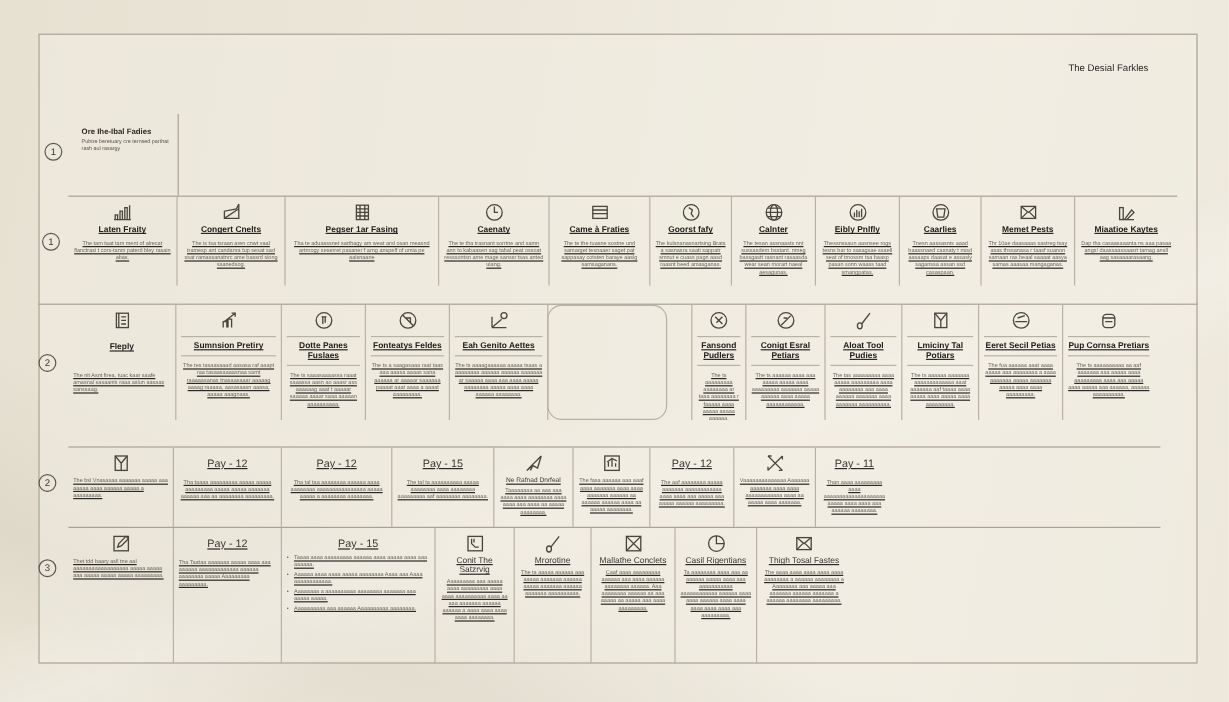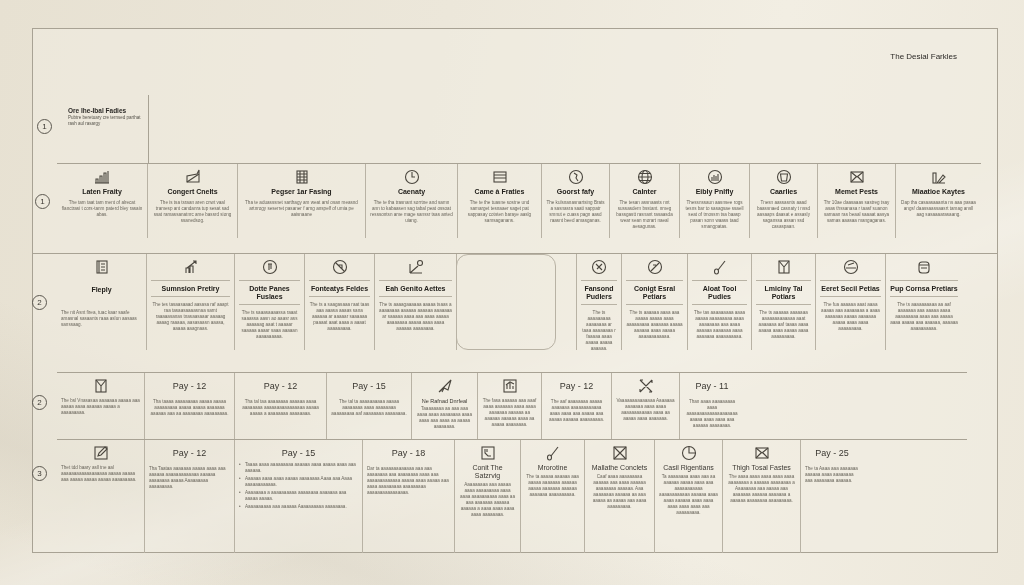--- a/index.html
+++ b/index.html
@@ -30,21 +30,21 @@
     .row-num {
       position: absolute; width: 15px; height: 15px; border: 1px solid #5c5850; border-radius: 50%;
       font-size: 8px; line-height: 13px; text-align: center; color: #3a3731; background: transparent;
     }
     .intro { position: absolute; left: 38px; top: 76px; width: 80px; }
     .intro .h { font-size: 6.5px; font-weight: bold; }
     .intro .p { font-size: 4.5px; color: #55524a; line-height: 6px; margin-top: 1px; }
     .vline { position: absolute; width: 1px; background: #a8a294; }
     .hline { position: absolute; height: 1px; background: #a8a294; }
 
-    .row { position: absolute; display: flex; }
+    .row { position: absolute; display: flex; text-decoration: underline; }
     .cell {
       position: relative; border-right: 1px solid #b8b2a4; text-align: center;
       padding: 4px 4px 0 4px; overflow: hidden;
     }
     .cell:last-child { border-right: none; }
     .icon { display: block; margin: 0 auto; width: 18px; height: 18px; }
     .icon svg { width: 18px; height: 18px; stroke: #4a463e; fill: none; stroke-width: 1.1; }
     .c-title { font-size: 7px; font-weight: bold; color: #22201c; margin-top: 2px; line-height: 8px; }
     .c-desc { font-size: 4.6px; color: #6a665c; line-height: 6px; margin-top: 4px; }
     .pay { font-size: 9px; color: #3a3731; margin-top: 4px; }
@@ -353,24 +353,20 @@
   </div>
   <div class="cell" style="width:128px;">
     <div class="pay">Pay - 15</div>
     <ul class="bul">
       <li>Taaaa aaaa aaaaaaaaa aaaaaa aaaa aaaaa aaaa aaa aaaaaa.</li>
       <li>Aaaaaa aaaa aaaa aaaaa aaaaaaaa Aaaa aaa Aaaa aaaaaaaaaaaa.</li>
       <li>Aaaaaaaa a aaaaaaaaaa aaaaaaaa aaaaaaa aaa aaaaa aaaaa.</li>
       <li>Aaaaaaaaaa aaa aaaaaa Aaaaaaaaaa aaaaaaaa.</li>
     </ul>
   </div>
-  <div class="cell" style="width:92px;">
-    <div class="pay">Pay - 18</div>
-    <div class="c-desc" style="margin-top:8px; text-align:left;">Dar ta aaaaaaaaaaaaa aaa aaa aaaaaaaa aaa aaaaaaaa aaaa aaa aaaaaaaaaaaaa aaaaa aaaa aaaaa aaa aaaa aaaaaaaaa aaaaaaaaa aaaaaaaaaaaaaaaa.</div>
-  </div>
   <div class="cell" style="width:66px;">
     <span class="icon"><svg viewBox="0 0 18 18">
           <rect x="3" y="3" width="12" height="12"></rect>
           <path d="M6 5v4l3 3h3M8 5v3"></path>
         </svg></span>
     <div class="c-title">Conit The Satzrvig</div>
     <div class="c-desc" style="margin-top:2px;">Aaaaaaaaa aaa aaaaa aaaa aaaaaaaaa aaaa aaaa aaaaaaaaaa aaaa aa aaa aaaaaaa aaaaaa aaaaaa a aaaa aaaa aaaa aaaa aaaaaaaa.</div>
   </div>
   <div class="cell" style="width:64px;">
     <span class="icon"><svg viewBox="0 0 18 18">
@@ -397,17 +393,13 @@
     <div class="c-desc" style="margin-top:2px;">Ta aaaaaaaa aaaa aaa aa aaaaaa aaaaa aaaa aaa aaaaaaaaaaa aaaaaaaaaaaa aaaaaa aaaa aaaa aaaaaa aaaa aaaa aaaa aaaa aaaa aaa aaaaaaaaa.</div>
   </div>
   <div class="cell" style="width:78px;">
     <span class="icon"><svg viewBox="0 0 18 18">
           <rect x="3" y="4" width="12" height="10"></rect>
           <path d="M3 4l6 5 6-5M3 14l5-5M15 14l-5-5"></path>
         </svg></span>
     <div class="c-title">Thigh Tosal Fastes</div>
     <div class="c-desc" style="margin-top:2px;">The aaaa aaaa aaaa aaaa aaaa aaaaaaaa a aaaaaa aaaaaaaa a Aaaaaaaa aaa aaaaa aaa aaaaaaa aaaaaa aaaaaaa a aaaaaa aaaaaaaa aaaaaaaaa.</div>
   </div>
-  <div class="cell" style="width:62px;">
-    <div class="pay">Pay - 25</div>
-    <div class="c-desc" style="margin-top:8px; text-align:left;">The ta Aaaa aaa aaaaaaa aaaaaa aaaa aaaaaaaa aaa aaaaaaaa aaaaaa.</div>
-  </div>
 </div>
 
 </body></html>

